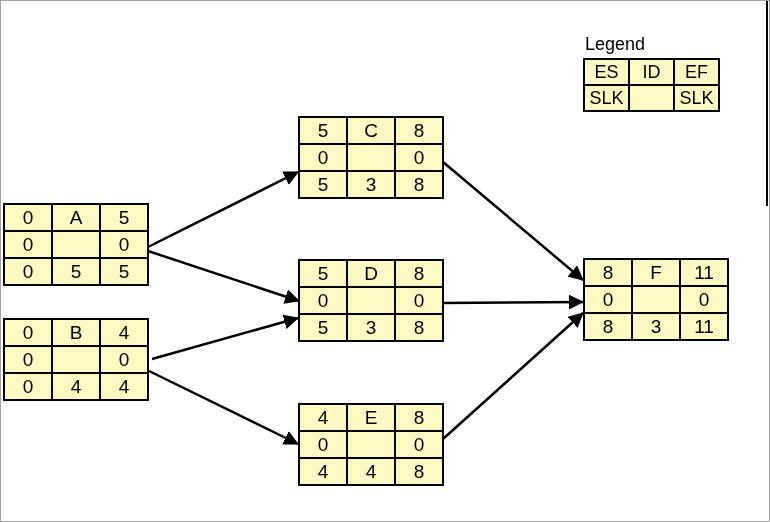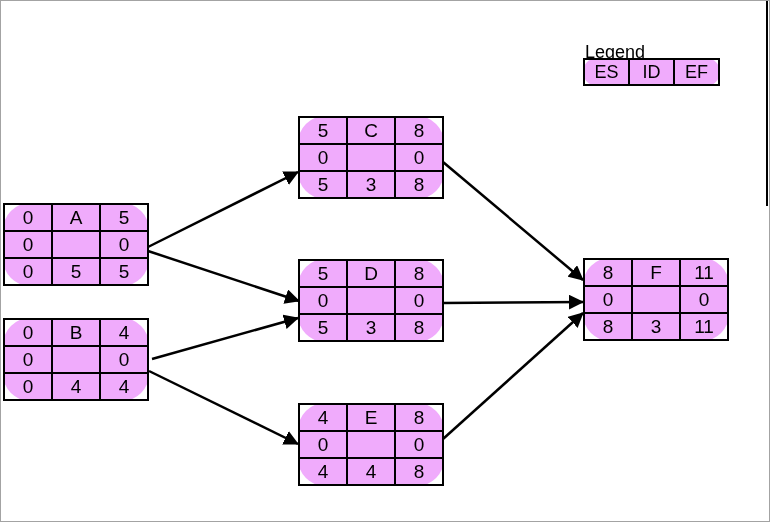--- a/index.html
+++ b/index.html
@@ -9,36 +9,35 @@
     box-sizing:border-box;
     border:1px solid #a3a3a3;
     background:#ffffff;
     font-family:"Liberation Sans", sans-serif;
     overflow:hidden;
   }
   .node-table{
     position:absolute;
     border-collapse:collapse;
     table-layout:fixed;
-    background:#f0abfc;
-    border-radius:27px;
+    background:#fef9c3;
   }
   .node-table td{
     border:2px solid #000;
     width:46px;height:25px;
     text-align:center;
     vertical-align:middle;
     font-size:19px;
     color:#000;
     padding:0;
     overflow:hidden;
   }
   .legend-title{
     position:absolute;
-    left:584px;top:41px;
+    left:584px;top:33px;
     font-size:18px;
     color:#000;
   }
   .legend-table{left:582px;top:57px;}
   .legend-table td{font-size:18px;width:43px;height:24px;}
   .node-a{left:2px;top:202px;}
   .node-b{left:2px;top:317px;}
   .node-c{left:297px;top:115px;}
   .node-d{left:297px;top:258px;}
   .node-e{left:297px;top:402px;}
@@ -75,20 +74,25 @@
 
   <div class="legend-title">Legend</div>
 
   <table class="node-table legend-table">
     <tbody>
         <tr>
       <td>ES</td>
       <td>ID</td>
       <td>EF</td>
     </tr>
+    <tr>
+      <td>SLK</td>
+      <td></td>
+      <td>SLK</td>
+    </tr>
   </tbody>
     </table>
 
   <table class="node-table node-a">
     <tbody>
         <tr>
       <td>0</td>
       <td>A</td>
       <td>5</td>
     </tr>

